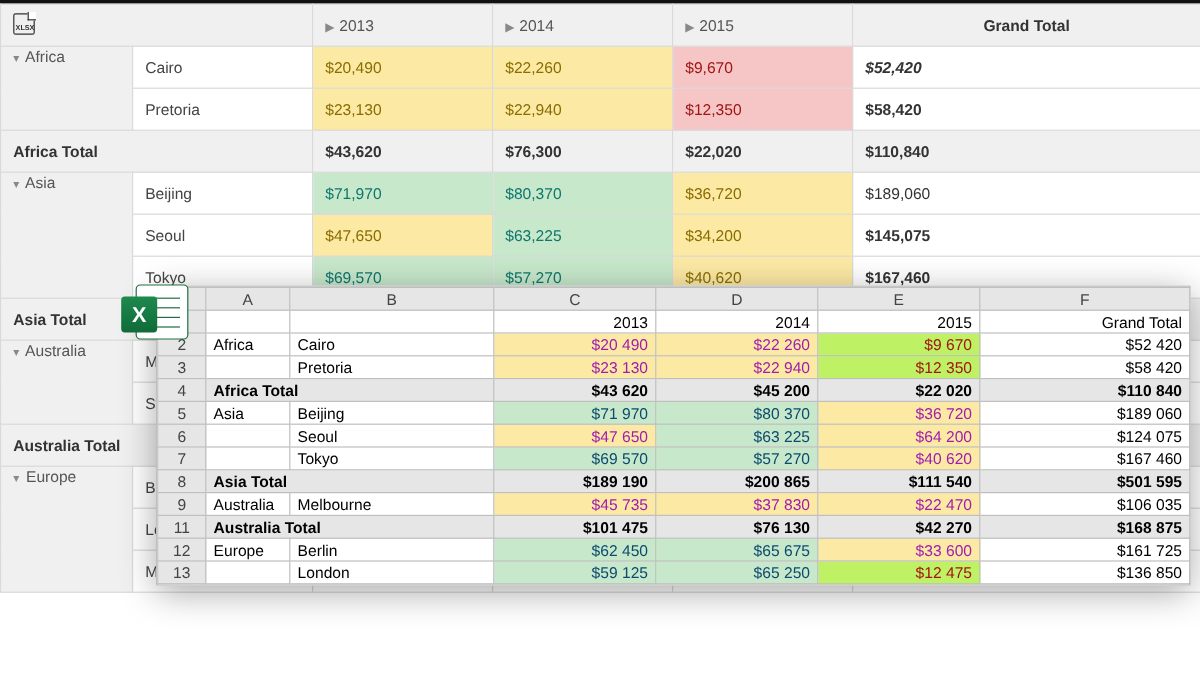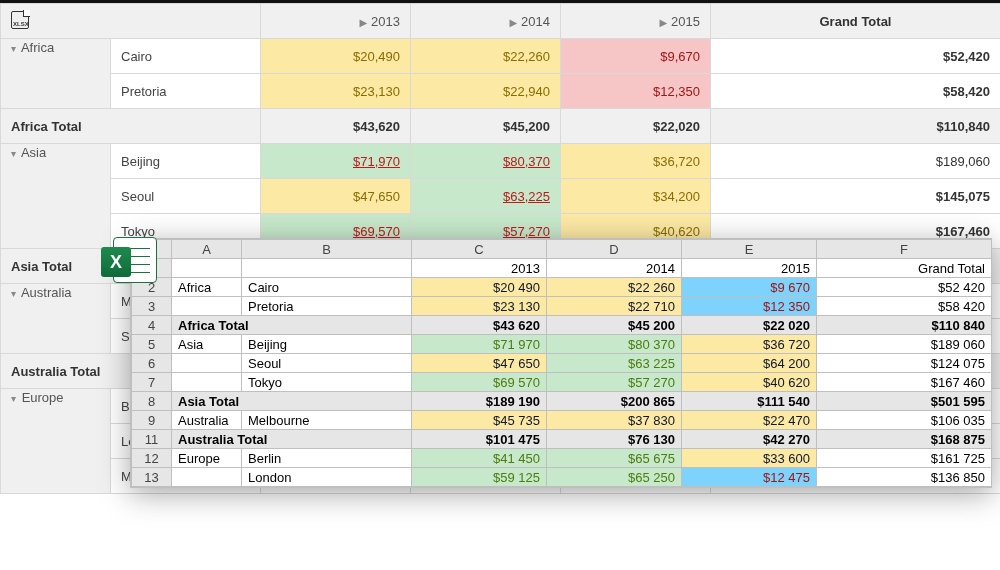--- a/index.html
+++ b/index.html
@@ -31,21 +31,21 @@
 
   .pivot th, .pivot td {
     border: 1px solid #d9d9d9;
     height: 35px;
     padding: 0 10px;
     vertical-align: middle;
   }
   .pivot .hdr {
     background: #f0f0f0;
     font-weight: normal;
-    text-align: right;
+    text-align: left;
     color: #555;
   }
   .pivot .hdr .tri {
     color: #888;
     margin-right: 4px;
     font-size: 10px;
   }
   .pivot .hdr.total {
     font-weight: bold;
     color: #333;
@@ -62,22 +62,22 @@
   }
   .pivot .region-cell .tri {
     color: #888;
     font-size: 10px;
     margin-right: 2px;
   }
   .pivot .city-cell {
     background: #fff;
     color: #444;
   }
-  .pivot .num { text-align: right; color: #333; }
-  .pivot .green  { background: #c7e8cb; color: #b91c1c; text-decoration: underline; }
+  .pivot .num { color: #333; }
+  .pivot .green  { background: #c7e8cb; color: #0f766e; }
   .pivot .yellow { background: #fce9a4; color: #8a6d00; }
   .pivot .red    { background: #f6c6c6; color: #a31515; }
   .pivot .totrow td {
     background: #f0f0f0;
     font-weight: bold;
     color: #333;
   }
 
   .xlsx-icon {
     display: inline-block;
@@ -175,23 +175,23 @@
   .sheet .colhead, .sheet .rowhead {
     background: #e6e6e6;
     color: #444;
     text-align: center;
     font-weight: normal;
   }
   .sheet .rowhead { text-align: center; }
   .sheet .l { text-align: left; }
   .sheet .r { text-align: right; }
   .sheet .b { font-weight: bold; }
-  .sheet .sgreen  { background: #c7e8cb; color: #4d7c0f; }
-  .sheet .syellow { background: #fce9a4; color: #0f172a; }
-  .sheet .sred    { background: #7dd3fc; color: #a31515; }
+  .sheet .sgreen  { background: #c7e8cb; color: #0c4a6e; }
+  .sheet .syellow { background: #fce9a4; color: #a21caf; }
+  .sheet .sred    { background: #bef264; color: #a31515; }
   .sheet .totline td { background: #e6e6e6; }
 </style>
 </head>
 <body>
 
 <div class="topbar"></div>
 
 <table class="pivot">
   <colgroup>
     <col class="region">
@@ -212,33 +212,33 @@
     <th class="hdr total"><span>Grand Total</span></th>
   </tr>
   </tbody>
     <tbody id="pivot-body">
       <tr>
         <td class="region-cell" rowspan="2"><span class="tri">▾</span> Africa</td>
         <td class="city-cell">Cairo</td>
         <td class="num yellow">$20,490</td>
         <td class="num yellow">$22,260</td>
         <td class="num red">$9,670</td>
-        <td class="num" style="font-weight: bold;">$52,420</td>
+        <td class="num" style="font-weight: bold; font-style: italic;">$52,420</td>
       </tr>
       <tr>
         <td class="city-cell">Pretoria</td>
         <td class="num yellow">$23,130</td>
         <td class="num yellow">$22,940</td>
         <td class="num red">$12,350</td>
         <td class="num" style="font-weight: bold;">$58,420</td>
       </tr>
       <tr class="totrow">
         <td colspan="2">Africa Total</td>
         <td class="num">$43,620</td>
-        <td class="num">$45,200</td>
+        <td class="num">$76,300</td>
         <td class="num">$22,020</td>
         <td class="num">$110,840</td>
       </tr>
       <tr>
         <td class="region-cell" rowspan="3"><span class="tri">▾</span> Asia</td>
         <td class="city-cell">Beijing</td>
         <td class="num green">$71,970</td>
         <td class="num green">$80,370</td>
         <td class="num yellow">$36,720</td>
         <td class="num" style="font-weight: normal;">$189,060</td>
@@ -359,21 +359,21 @@
           <td class="r syellow">$20 490</td>
           <td class="r syellow">$22 260</td>
           <td class="r sred">$9 670</td>
           <td class="r">$52 420</td>
         </tr>
         <tr>
           <th class="rowhead">3</th>
           <td class="l"></td>
           <td class="l">Pretoria</td>
           <td class="r syellow">$23 130</td>
-          <td class="r syellow">$22 710</td>
+          <td class="r syellow">$22 940</td>
           <td class="r sred">$12 350</td>
           <td class="r">$58 420</td>
         </tr>
         <tr class="totline">
           <th class="rowhead">4</th>
           <td colspan="2" class="l b">Africa Total</td>
           <td class="r b">$43 620</td>
           <td class="r b">$45 200</td>
           <td class="r b">$22 020</td>
           <td class="r b">$110 840</td>
@@ -427,21 +427,21 @@
           <td colspan="2" class="l b">Australia Total</td>
           <td class="r b">$101 475</td>
           <td class="r b">$76 130</td>
           <td class="r b">$42 270</td>
           <td class="r b">$168 875</td>
         </tr>
         <tr>
           <th class="rowhead">12</th>
           <td class="l">Europe</td>
           <td class="l">Berlin</td>
-          <td class="r sgreen">$41 450</td>
+          <td class="r sgreen">$62 450</td>
           <td class="r sgreen">$65 675</td>
           <td class="r syellow">$33 600</td>
           <td class="r">$161 725</td>
         </tr>
         <tr>
           <th class="rowhead">13</th>
           <td class="l"></td>
           <td class="l">London</td>
           <td class="r sgreen">$59 125</td>
           <td class="r sgreen">$65 250</td>

